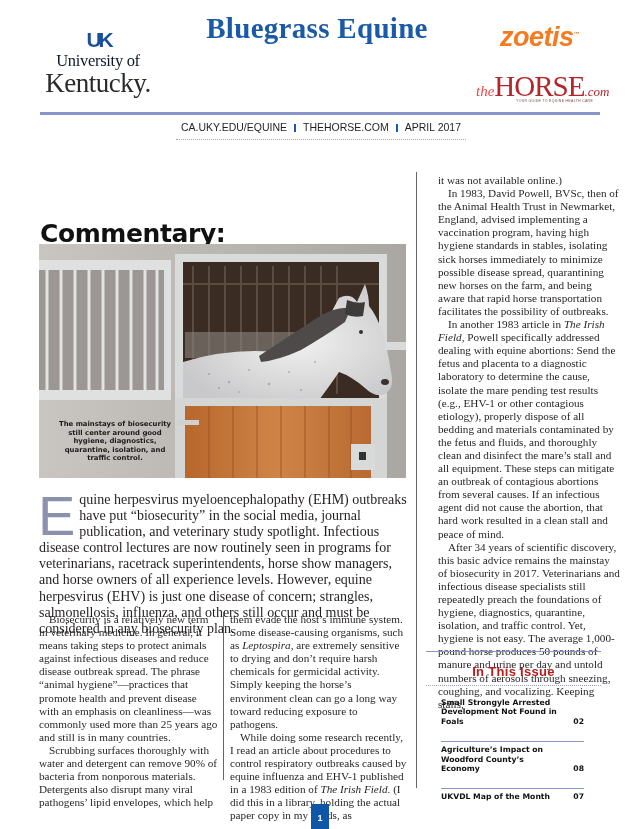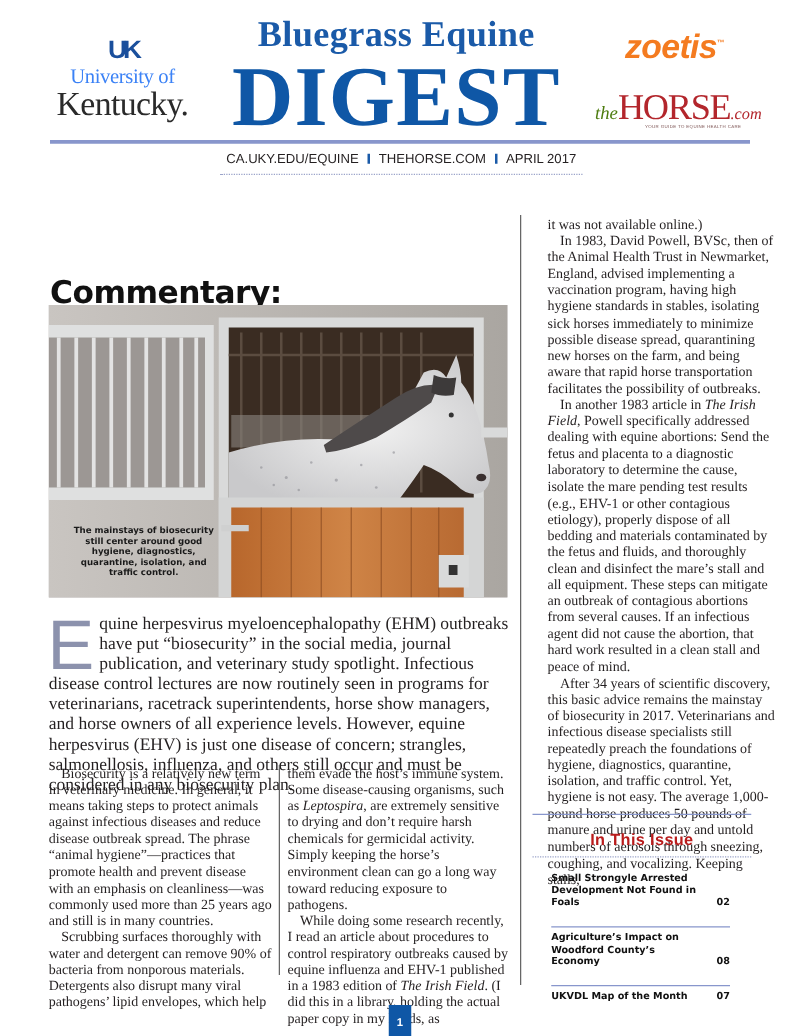--- a/index.html
+++ b/index.html
@@ -4,32 +4,32 @@
 <style>
   * { box-sizing: border-box; margin: 0; padding: 0; }
   html, body { width: 639px; height: 829px; background: #ffffff; overflow: hidden; }
   body { position: relative; font-family: "Liberation Serif", serif; color: #231f20; }
 
   
   .masthead { position: absolute; left: 0; top: 0; width: 639px; height: 150px; }
   .uk-logo { position: absolute; left: 38px; top: 30px; width: 120px; text-align: center; }
   .uk-mark { font-family: "Liberation Sans", sans-serif; font-weight: 900; font-size: 20px; color: #1a4f9c;
              letter-spacing: -3px; line-height: 20px; display: inline-block; transform: scaleX(1.05); }
-  .uk-line1 { font-family: "Liberation Serif", serif; font-size: 16.5px; color: #3b82f6; line-height: 16px; margin-top: 2px; letter-spacing: -0.3px; }
+  .uk-line1 { font-family: "Liberation Serif", serif; font-size: 16.5px; color: #0f172a; line-height: 16px; margin-top: 2px; letter-spacing: -0.3px; }
   .uk-line2 { font-family: "Liberation Serif", serif; font-size: 27px; color: #2a2a2a; line-height: 28px; letter-spacing: -0.5px; }
 
   .title-block { position: absolute; left: 172px; top: 12px; width: 290px; text-align: center; }
   .title-top { font-family: "Liberation Serif", serif; font-weight: bold; font-size: 29px; color: #1a5aa8; line-height: 32px; letter-spacing: 0.3px; }
   .title-main { font-family: "Liberation Serif", serif; font-weight: bold; font-size: 68px; color: #0f57a6; line-height: 62px; letter-spacing: 1px; margin-top: 2px; }
 
   .zoetis { position: absolute; left: 500px; top: 22px; font-family: "Liberation Sans", sans-serif; font-weight: bold;
             font-size: 27px; color: #f47b20; letter-spacing: -0.5px; font-style: italic; }
   .zoetis sup { font-size: 6px; font-style: normal; }
   .thehorse { position: absolute; left: 476px; top: 70px; width: 140px; }
-  .th-the { font-family: "Liberation Serif", serif; font-style: italic; font-size: 15px; color: #4d7c0f; }
+  .th-the { font-family: "Liberation Serif", serif; font-style: italic; font-size: 15px; color: #ef4444; }
   .th-horse { font-family: "Liberation Serif", serif; font-size: 29px; color: #b3262c; letter-spacing: -1px; }
   .th-com { font-family: "Liberation Serif", serif; font-style: italic; font-size: 13px; color: #b3262c; }
   .th-tag { position: absolute; left: 40px; top: 29px; font-family: "Liberation Sans", sans-serif; font-size: 3.5px; color: #7a5050; letter-spacing: 0.3px; white-space: nowrap; }
 
   .mast-rule { position: absolute; left: 40px; top: 112px; width: 560px; height: 3px; background: #8896cc; }
   .mast-links { position: absolute; left: 176px; top: 121px; width: 290px; text-align: center;
                 font-family: "Liberation Sans", sans-serif; font-size: 10.5px; color: #231f20; white-space: nowrap; }
   .mast-links .sep { display: inline-block; width: 2px; height: 8px; background: #1a5aa8; margin: 0 7px; vertical-align: -0.5px; }
   .mast-dots { position: absolute; left: 176px; top: 139px; width: 290px; border-top: 1px dotted #9aa3c9; }
 
@@ -81,21 +81,20 @@
 
 <header class="masthead">
   <div class="uk-logo">
     <div class="uk-mark">UK</div>
     <div class="uk-line1">University of</div>
     <div class="uk-line2">Kentucky.</div>
   </div>
 
   <div class="title-block">
     <div class="title-top">Bluegrass Equine</div>
-    <div class="title-main">DIGEST</div>
   </div>
 
   <div class="zoetis"><span>zoetis</span><sup>™</sup></div>
 
   <div class="thehorse">
     <span class="th-the">the</span><span class="th-horse">HORSE</span><span class="th-com">.com</span>
     <div class="th-tag">YOUR GUIDE TO EQUINE HEALTH CARE</div>
   </div>
 
   <div class="mast-rule"></div>

